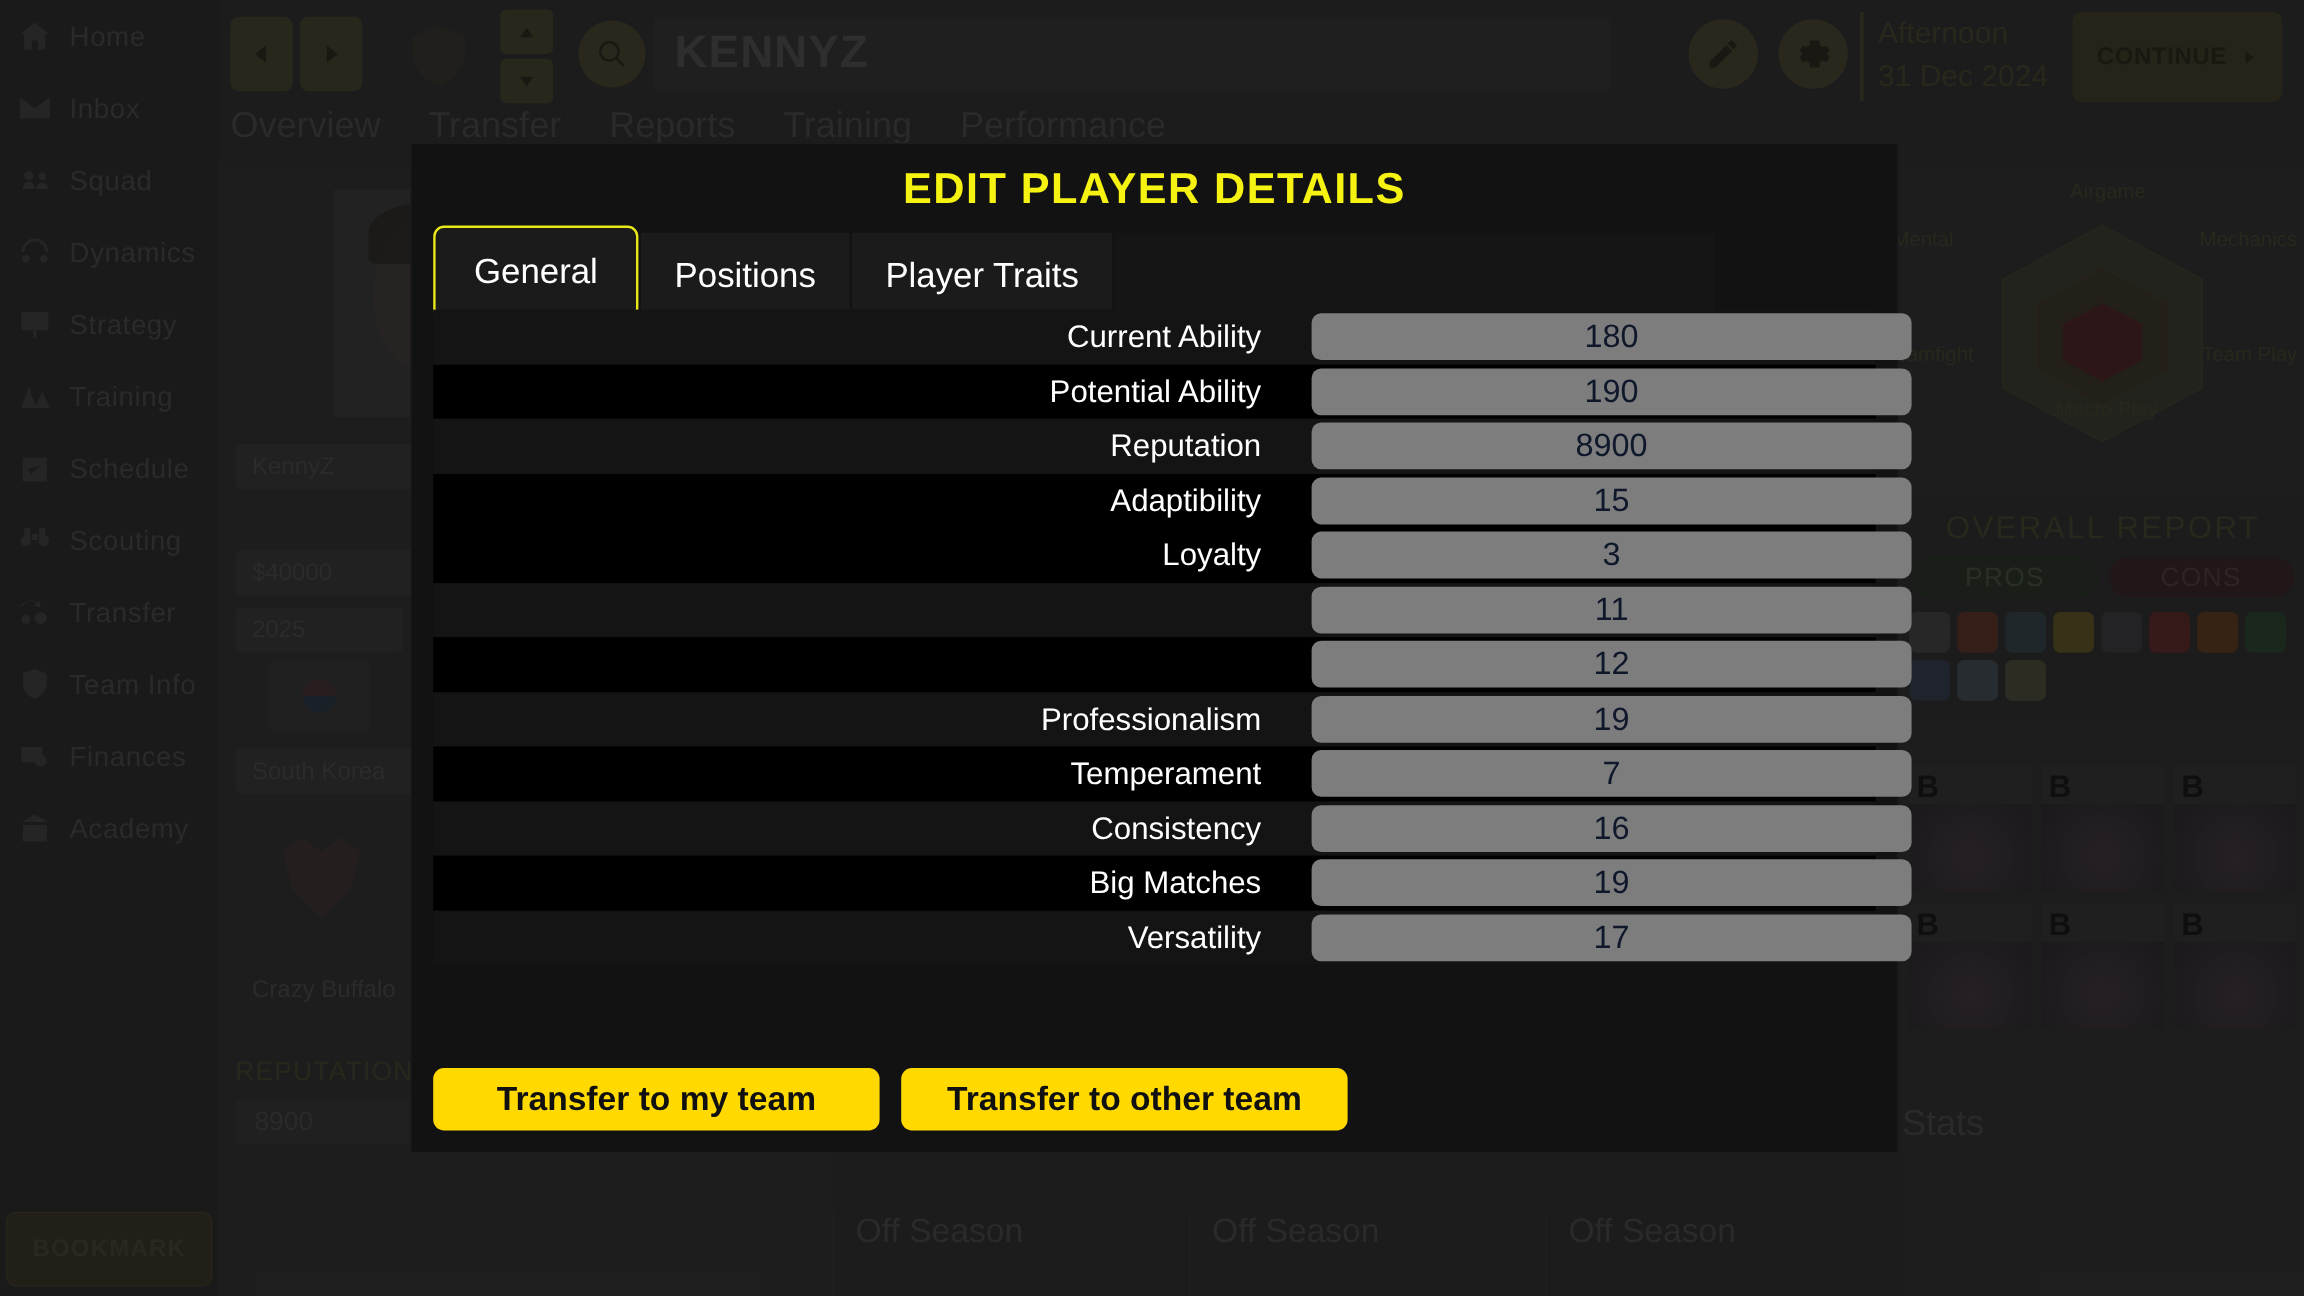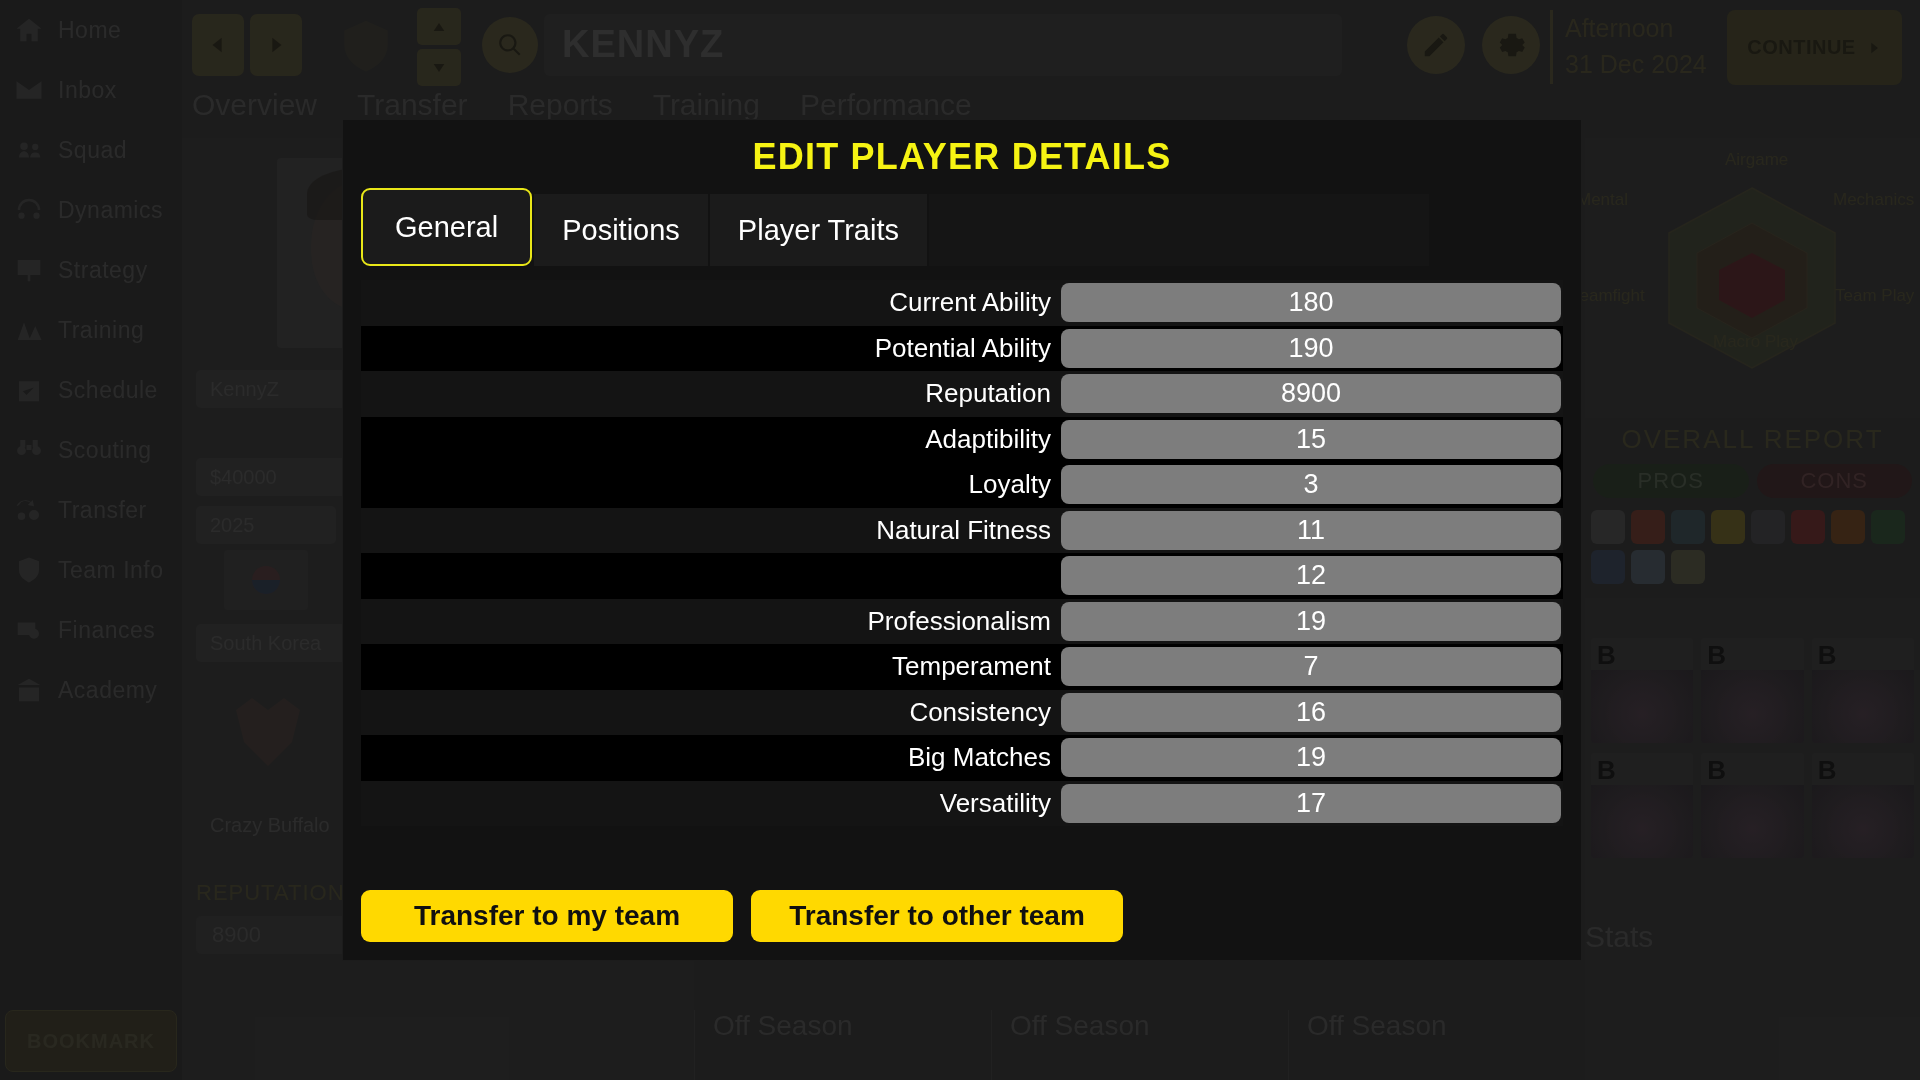--- a/index.html
+++ b/index.html
@@ -146,33 +146,33 @@
     color: #ffffff; font-size: 29px;
     display: flex; align-items: center; justify-content: center;
     margin-right: 2px; border-radius: 0;
   }
   .tab.active {
     background: #1b1b1b; border: 2px solid #e9e718; border-radius: 9px;
     height: 78px; padding: 0 32px;
   }
   .tab-filler { height: 72px; flex: 1; background: #151515; min-width: 500px; }
 
-  .rows { position: absolute; left: 18px; top: 160px; width: 1202px; }
+  .rows { position: absolute; left: 18px; top: 138px; width: 1202px; }
   .row { position: relative; height: 45.5px; display: flex; align-items: center; }
   .row.odd { background: #141414; }
   .row.even { background: #000000; }
   .row .lbl {
     width: 700px; text-align: right; padding-right: 10px;
     color: #ffffff; font-size: 26px; white-space: nowrap;
   }
   .row .valwrap { position: absolute; left: 700px; width: 500px; top: 3px; height: 39px; }
   .row .val {
     width: 100%; height: 100%; background: #7d7d7d; border-radius: 8px;
-    color: #ffffff; font-size: 27px;
-    display: flex; align-items: center; justify-content: center;
+    color: #0f172a; font-size: 27px;
+    display: flex; align-items: center; justify-content: center; margin-left: 32px;
   }
 
   .footer { position: absolute; left: 18px; bottom: 18px; width: 1202px; height: 52px; }
   .btn-y {
     position: absolute; top: 0; height: 52px; background: #ffd900;
     border-radius: 9px; color: #101010; font-size: 28px; font-weight: bold;
     display: flex; align-items: center; justify-content: center;
   }
   #btn-my   { left: 0; width: 372px; }
   #btn-other{ left: 390px; width: 372px; }
@@ -467,21 +467,20 @@
             <span class="val">15</span>
           </span>
         </div>
         <div class="row even">
           <span class="lbl">Loyalty</span>
           <span class="valwrap">
             <span class="val">3</span>
           </span>
         </div>
         <div class="row odd">
-          <span class="lbl">Natural Fitness</span>
           <span class="valwrap">
             <span class="val">11</span>
           </span>
         </div>
         <div class="row even">
           <span class="valwrap">
             <span class="val">12</span>
           </span>
         </div>
         <div class="row odd">

